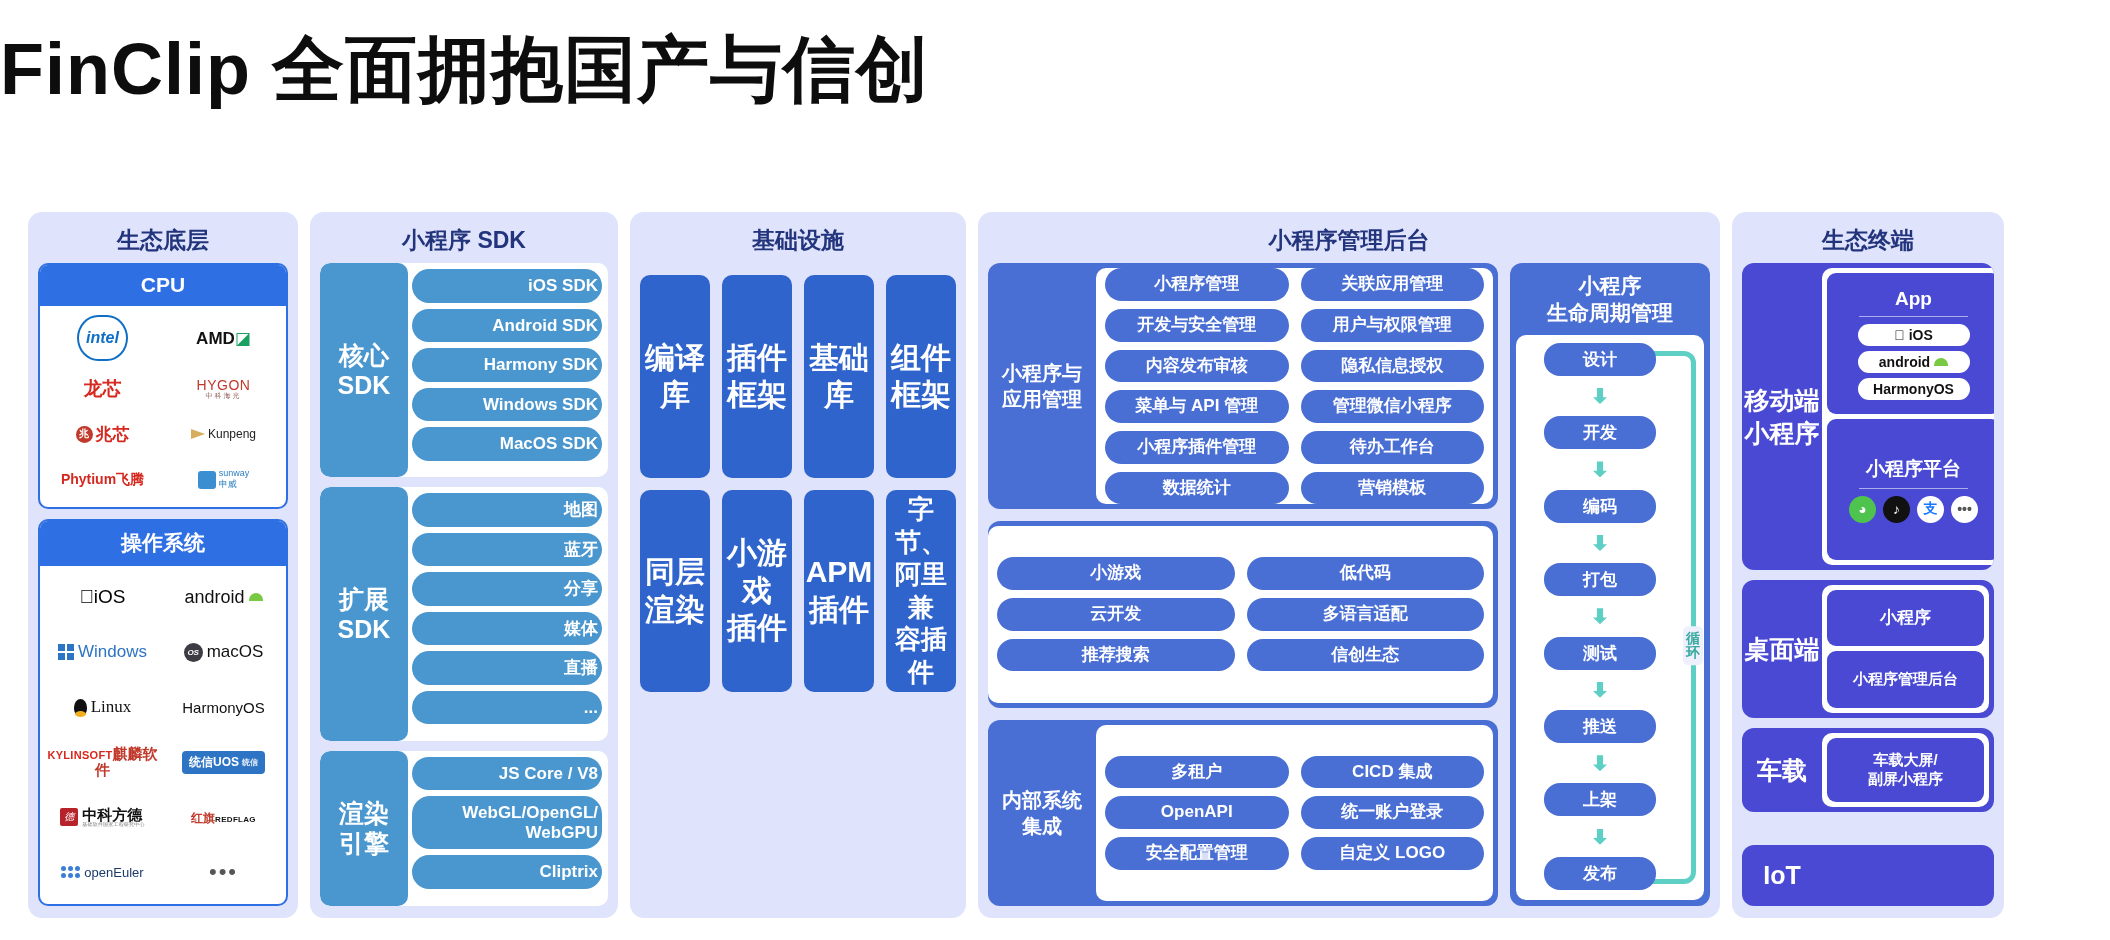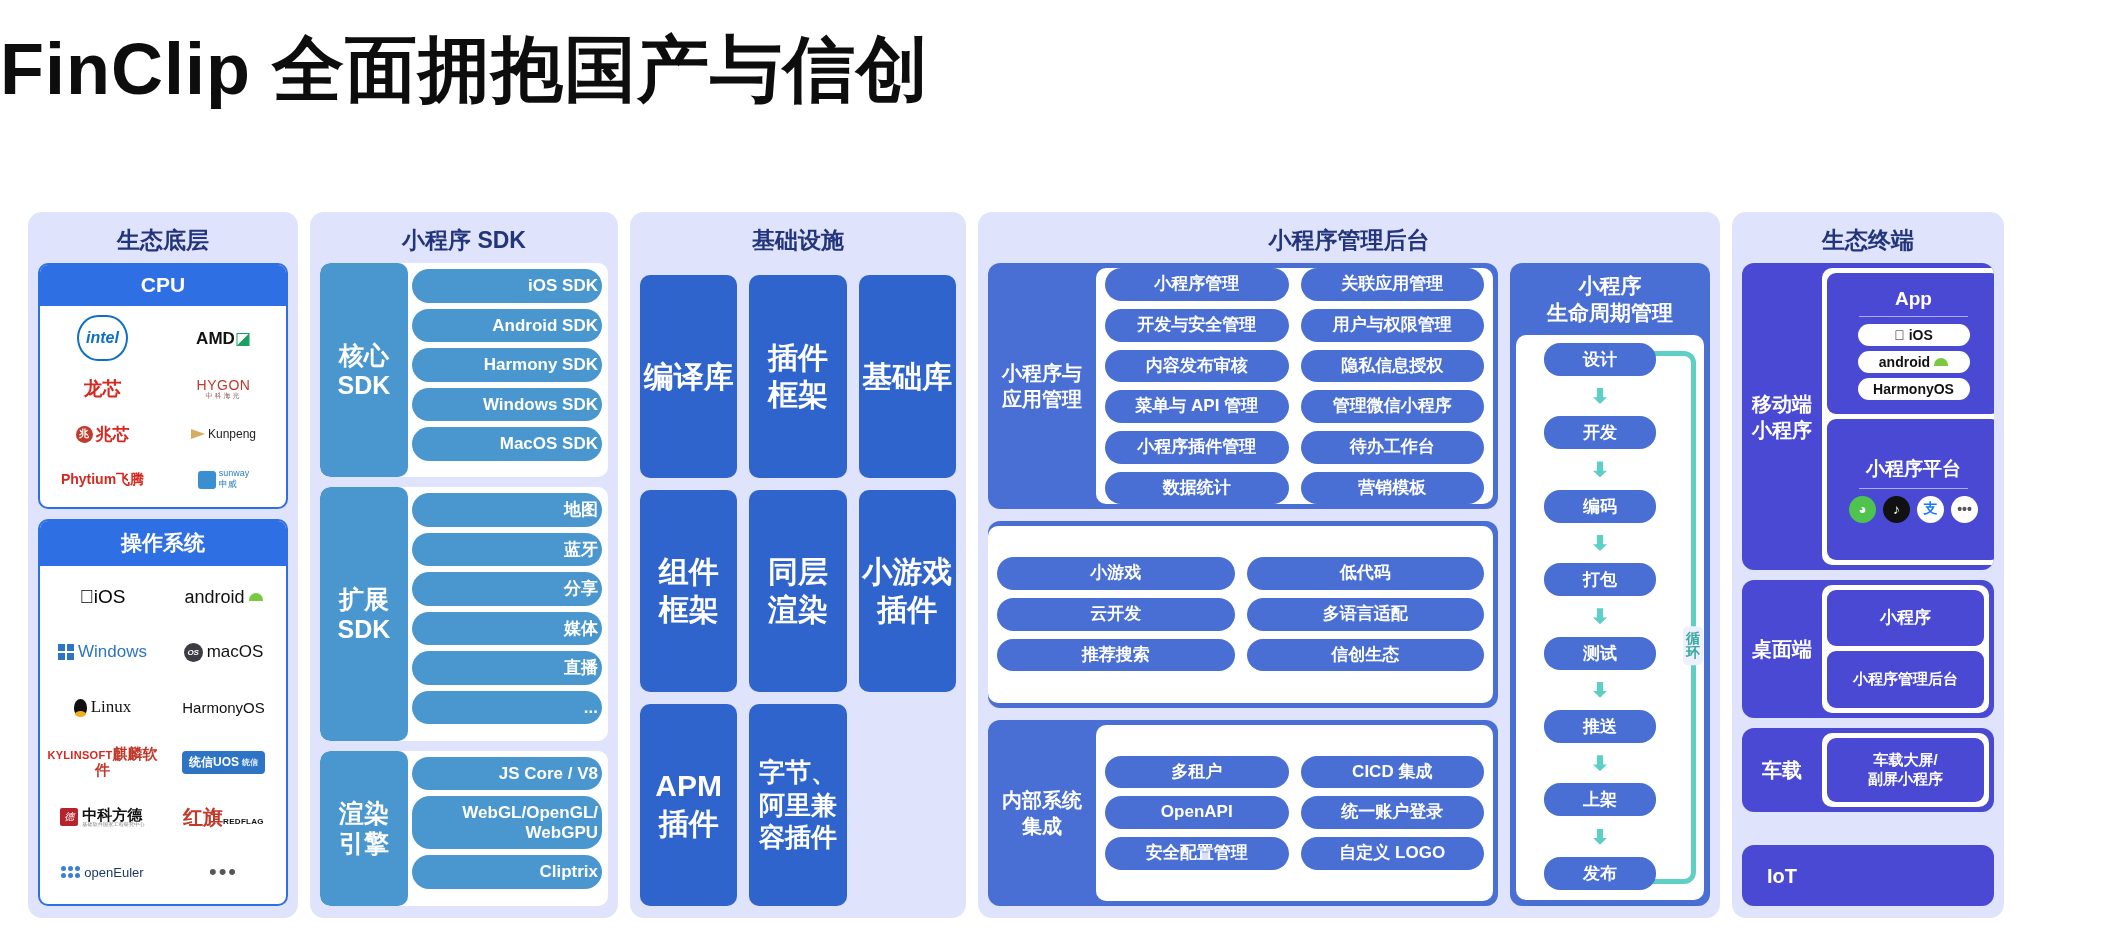--- a/index.html
+++ b/index.html
@@ -97,21 +97,21 @@
   .lg-kylin { text-align:center; line-height:1.05; }
   .lg-kylin .a { color:#d6281f; font-size:11px; font-weight:bold; letter-spacing:.3px;}
   .lg-kylin .b { color:#c0392b; font-size:15px; font-weight:bold;}
   .lg-uos { background:#2d74c4; color:#fff; font-size:12px; font-weight:bold; border-radius:4px; padding:3px 7px; display:flex; gap:3px; align-items:center;}
   .lg-uos em { font-style:normal; font-size:8px; opacity:.9;}
   .lg-fangde { display:flex; align-items:center; gap:4px;}
   .lg-fangde .bx { width:18px;height:18px;background:#b6232a;color:#fff;font-size:10px;display:flex;align-items:center;justify-content:center;border-radius:2px;}
   .lg-fangde .tx { color:#111; font-size:15px; font-weight:bold; line-height:1;}
   .lg-fangde .tx small { display:block; font-size:5px; color:#777; letter-spacing:.2px; font-weight:normal;}
   .lg-redflag { text-align:center; color:#c0392b; line-height:1;}
-  .lg-redflag .a { font-size:20px; font-weight:bold; font-family:"Liberation Serif",serif;}
+  .lg-redflag .a { font-size:12px; font-weight:bold; font-family:"Liberation Serif",serif;}
   .lg-redflag .b { font-size:8px; font-weight:bold; color:#111; letter-spacing:.3px;}
   .lg-euler { display:flex;align-items:center;gap:4px; color:#1b3a6b; font-size:13px;}
   .lg-euler .dots { display:grid; grid-template-columns:5px 5px 5px; gap:2px;}
   .lg-euler .dots i{ width:5px;height:5px;border-radius:50%;background:#3b7fd4; display:block;}
   .lg-more { color:#555; font-size:22px; letter-spacing:2px; }
 
   
   .sdk-block {
     display: flex;
     background: #ffffff;
@@ -135,21 +135,21 @@
     text-align: right;
     font-size: 17px; font-weight: bold;
     padding: 7px 4px;
     line-height: 1.15;
   }
 
   
   .infra-grid {
     flex: 1;
     display: grid;
-    grid-template-columns: 1fr 1fr 1fr;
+    grid-template-columns: 1fr 1fr 1fr 1fr;
     grid-template-rows: repeat(3, 1fr);
     gap: 12px;
     margin-top: 12px;
   }
   .infra-cell {
     background: #2f64cc; color: #fff;
     border-radius: 10px;
     display: flex; align-items: center; justify-content: center;
     text-align: center;
     font-size: 30px; font-weight: bold; line-height: 1.25;
@@ -263,21 +263,21 @@
     background: #4a49d4;
     border-radius: 12px;
     display: flex; overflow: hidden;
   }
   .term-row.r1 { flex: 2.62; }
   .term-row.r2 { flex: 1.18; }
   .term-row.r3 { flex: 0.72; }
   .term-row.r4 { flex: 0.52; margin-top: 23px; }
   .term-label {
     width: 80px; flex: 0 0 80px;
-    color: #fff; font-size: 20px; font-weight: bold;
+    color: #fff; font-size: 25px; font-weight: bold;
     display: flex; flex-direction: column;
     align-items: center; justify-content: center;
     text-align: left; line-height: 1.3; border-radius: 17px;
   }
   .term-content {
     flex: 1; background: #fff;
     border-radius: 10px;
     margin: 5px 5px 5px 0;
     padding: 5px;
     display: flex; flex-direction: column; gap: 5px;

